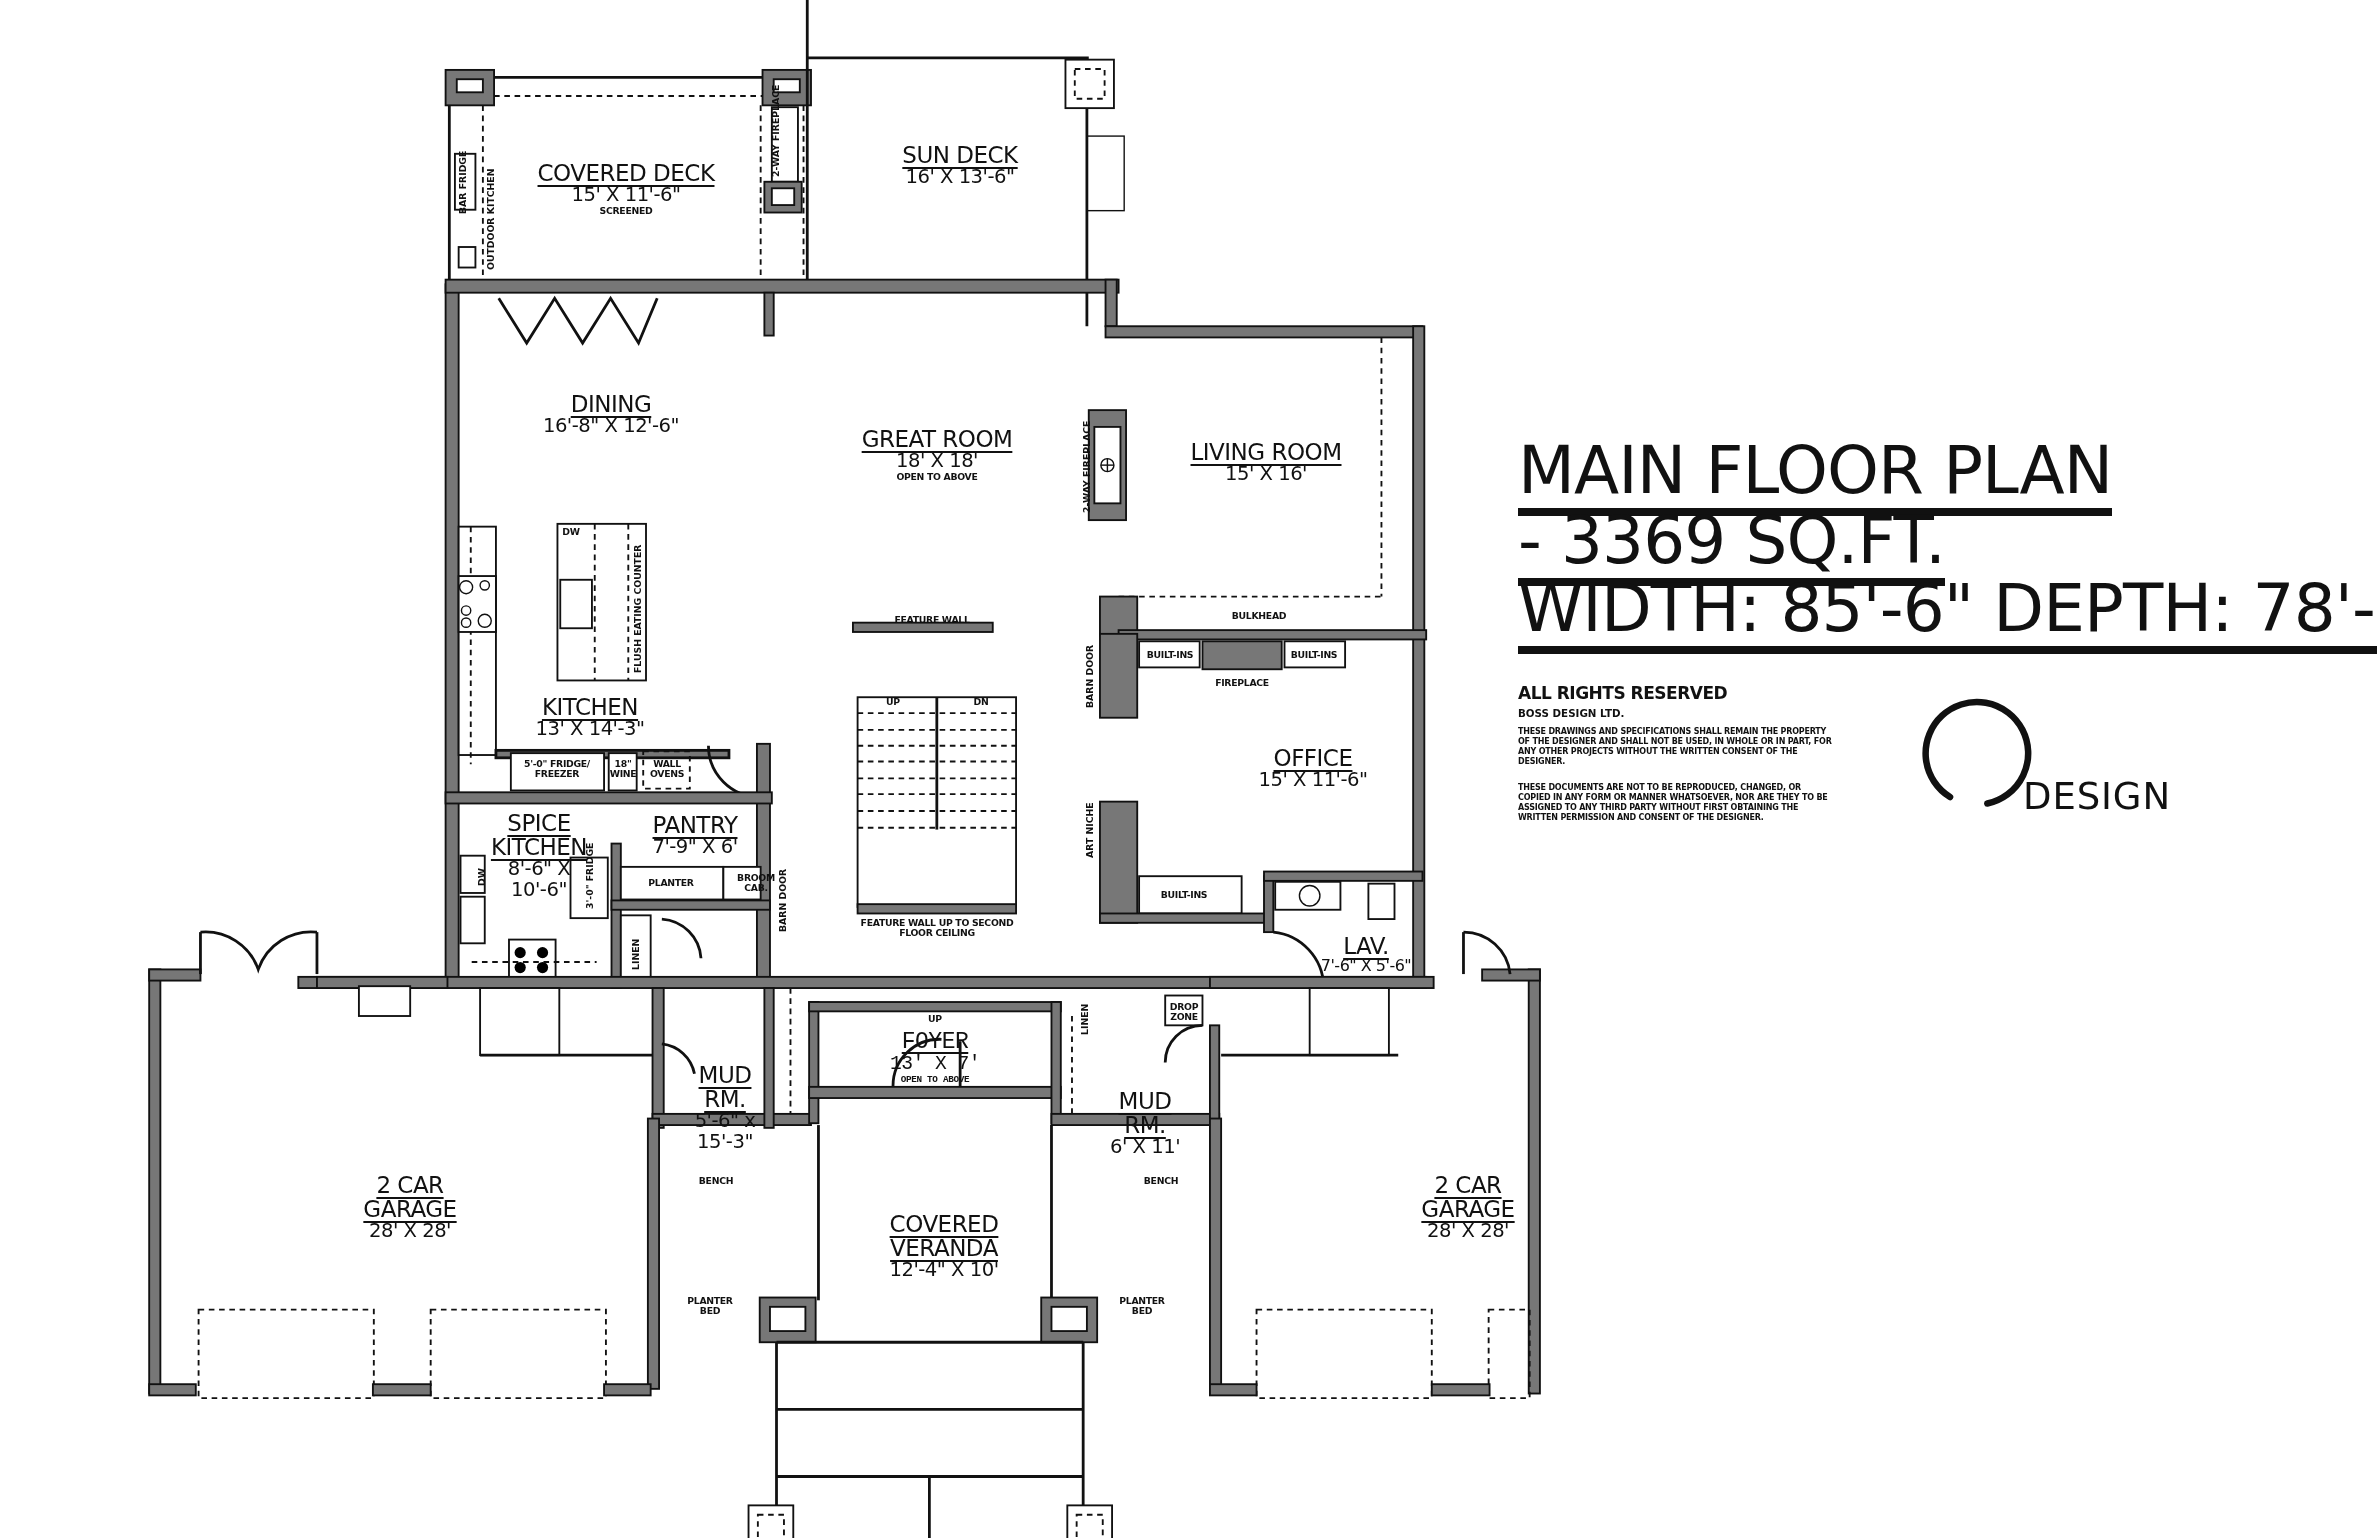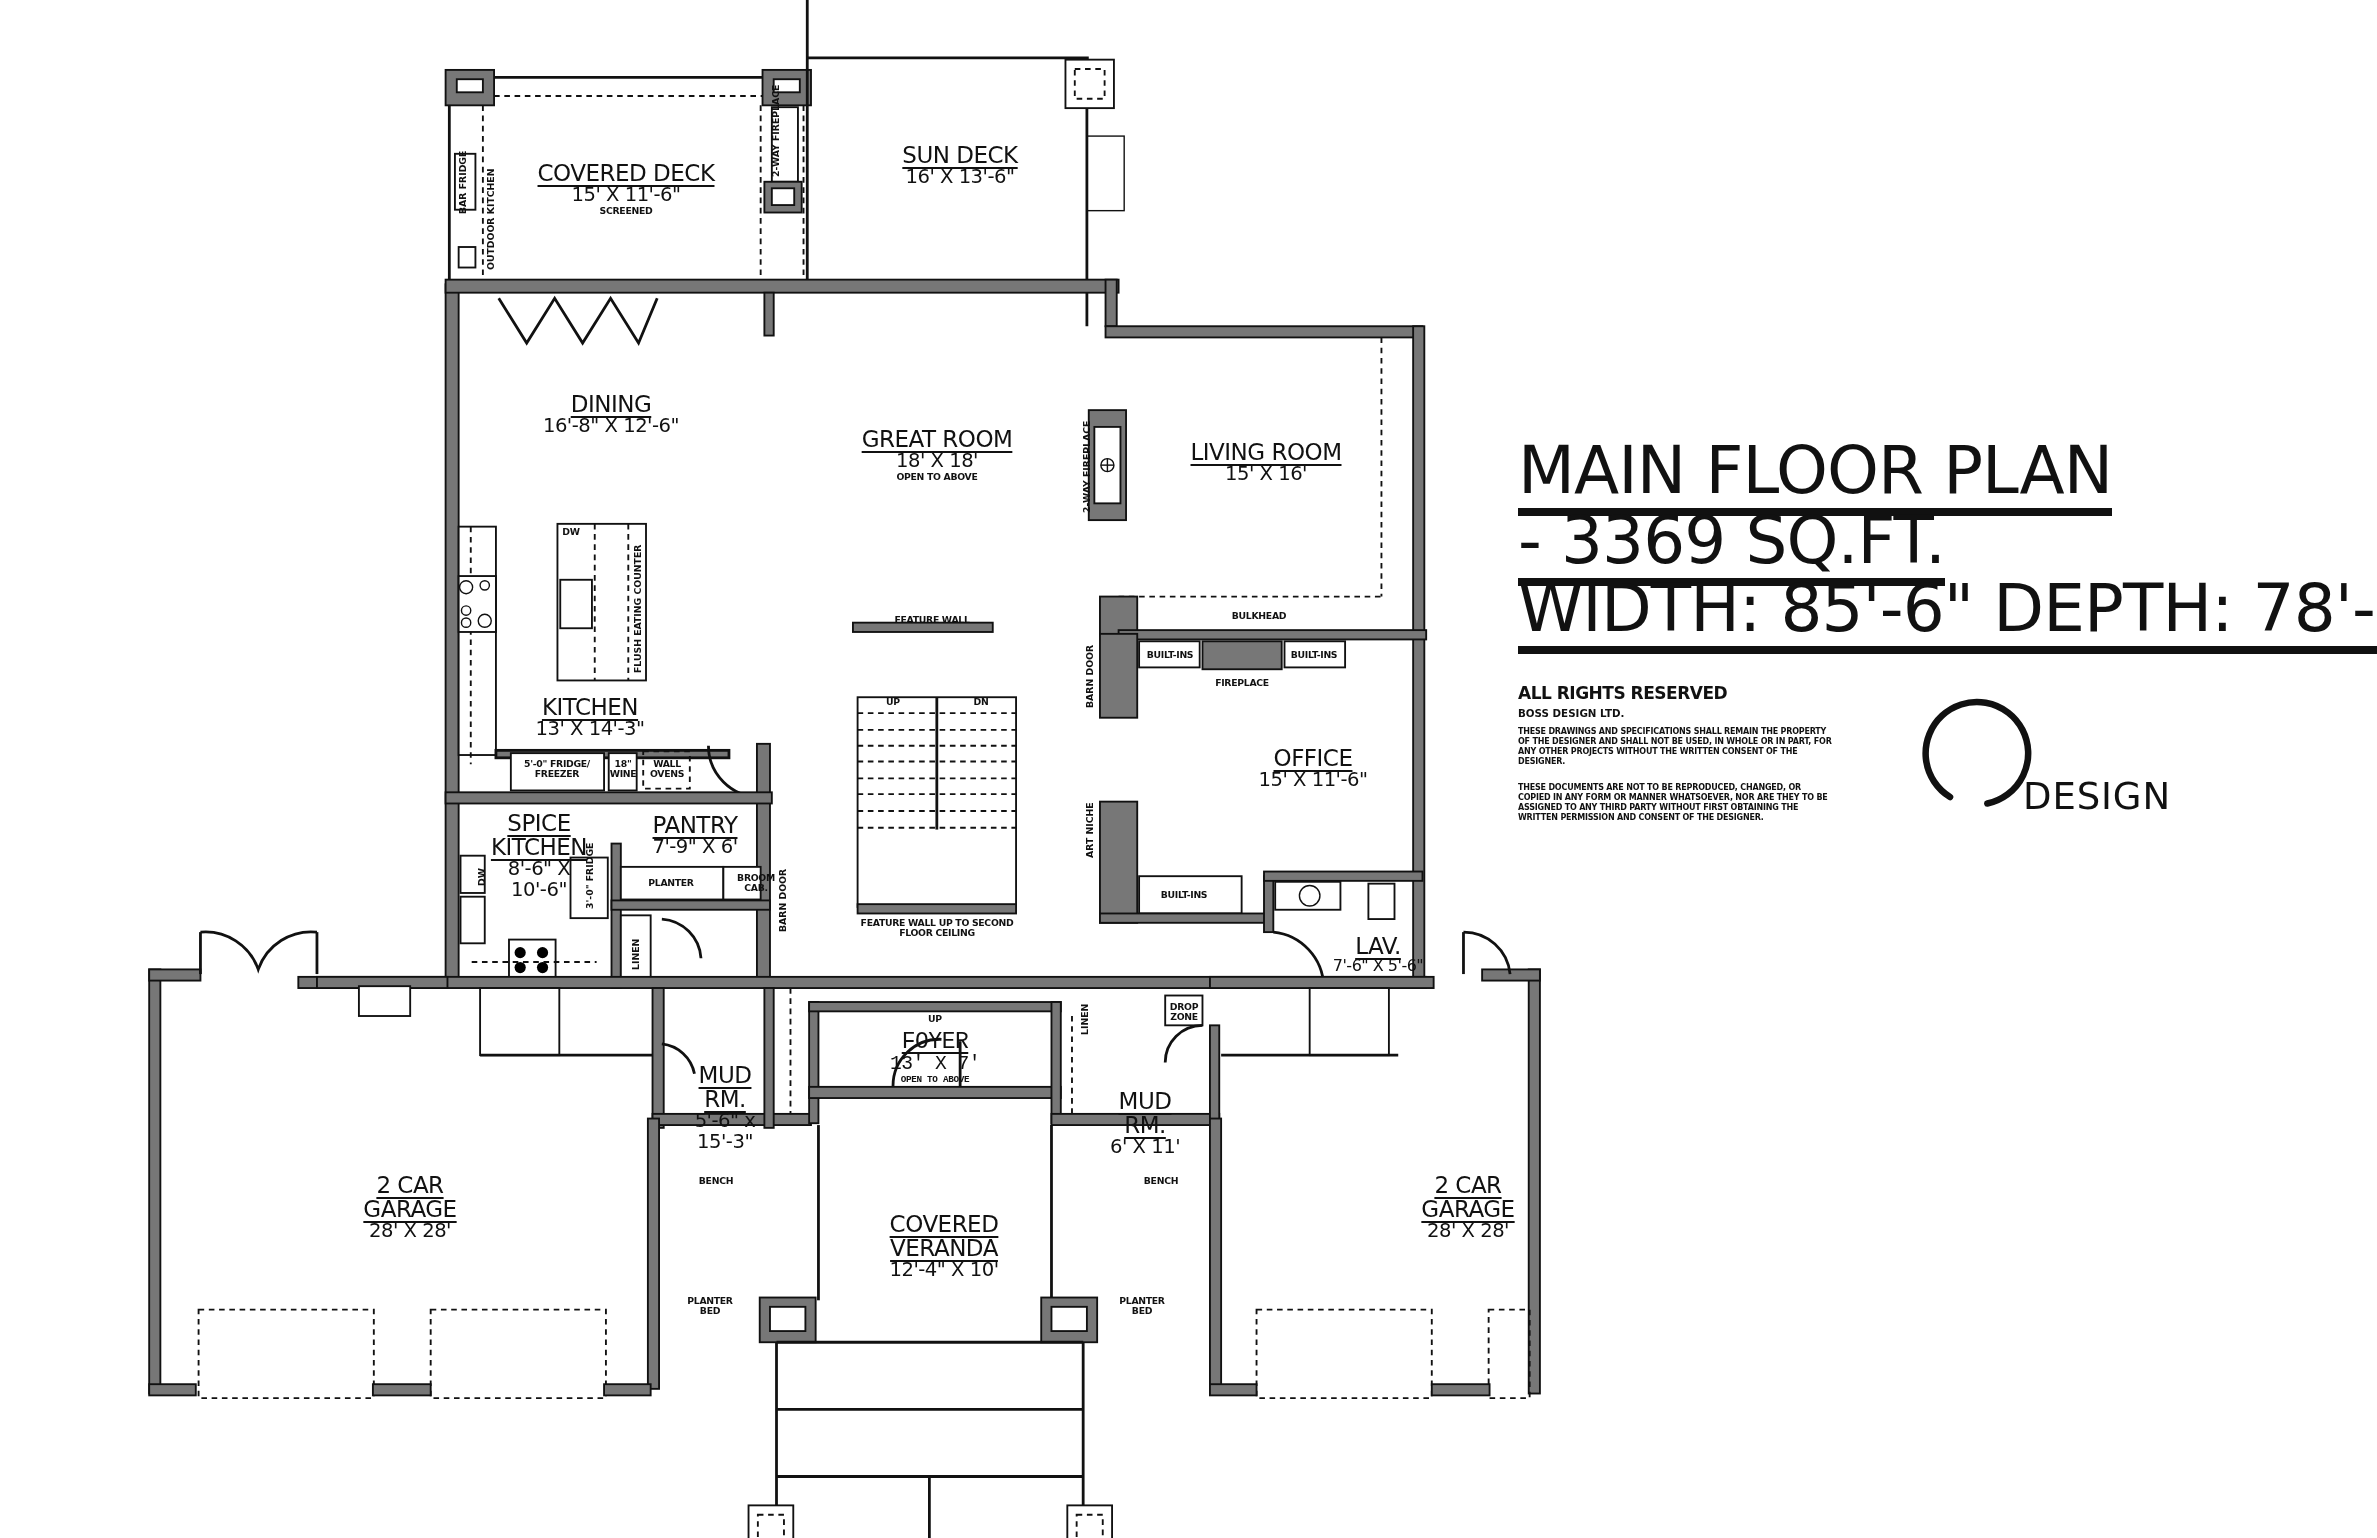--- a/index.html
+++ b/index.html
@@ -275,21 +275,21 @@
 <div class="lbl" style="left:695px;top:813px;">
   <div class="rn">PANTRY</div>
   <div class="dim">7'-9" X 6'</div>
 </div>
 
 <div class="lbl" style="left:1275px;top:746px;margin-left:38px;">
   <div class="rn">OFFICE</div>
   <div class="dim">15' X 11'-6"</div>
 </div>
 
-<div class="lbl" style="left:1366px;top:934px;margin-left:12px;">
+<div class="lbl" style="left:1366px;top:934px;">
   <div class="rn">LAV.</div>
   <div class="dim" style="font-size:16px">7'-6" X 5'-6"</div>
 </div>
 
 <div class="lbl" style="left:935px;top:1030px;font-family:Liberation Mono, monospace;">
   <div class="rn">FOYER</div>
   <div class="dim">13' X 7'</div>
   <div class="note">OPEN TO ABOVE</div>
 </div>
 

